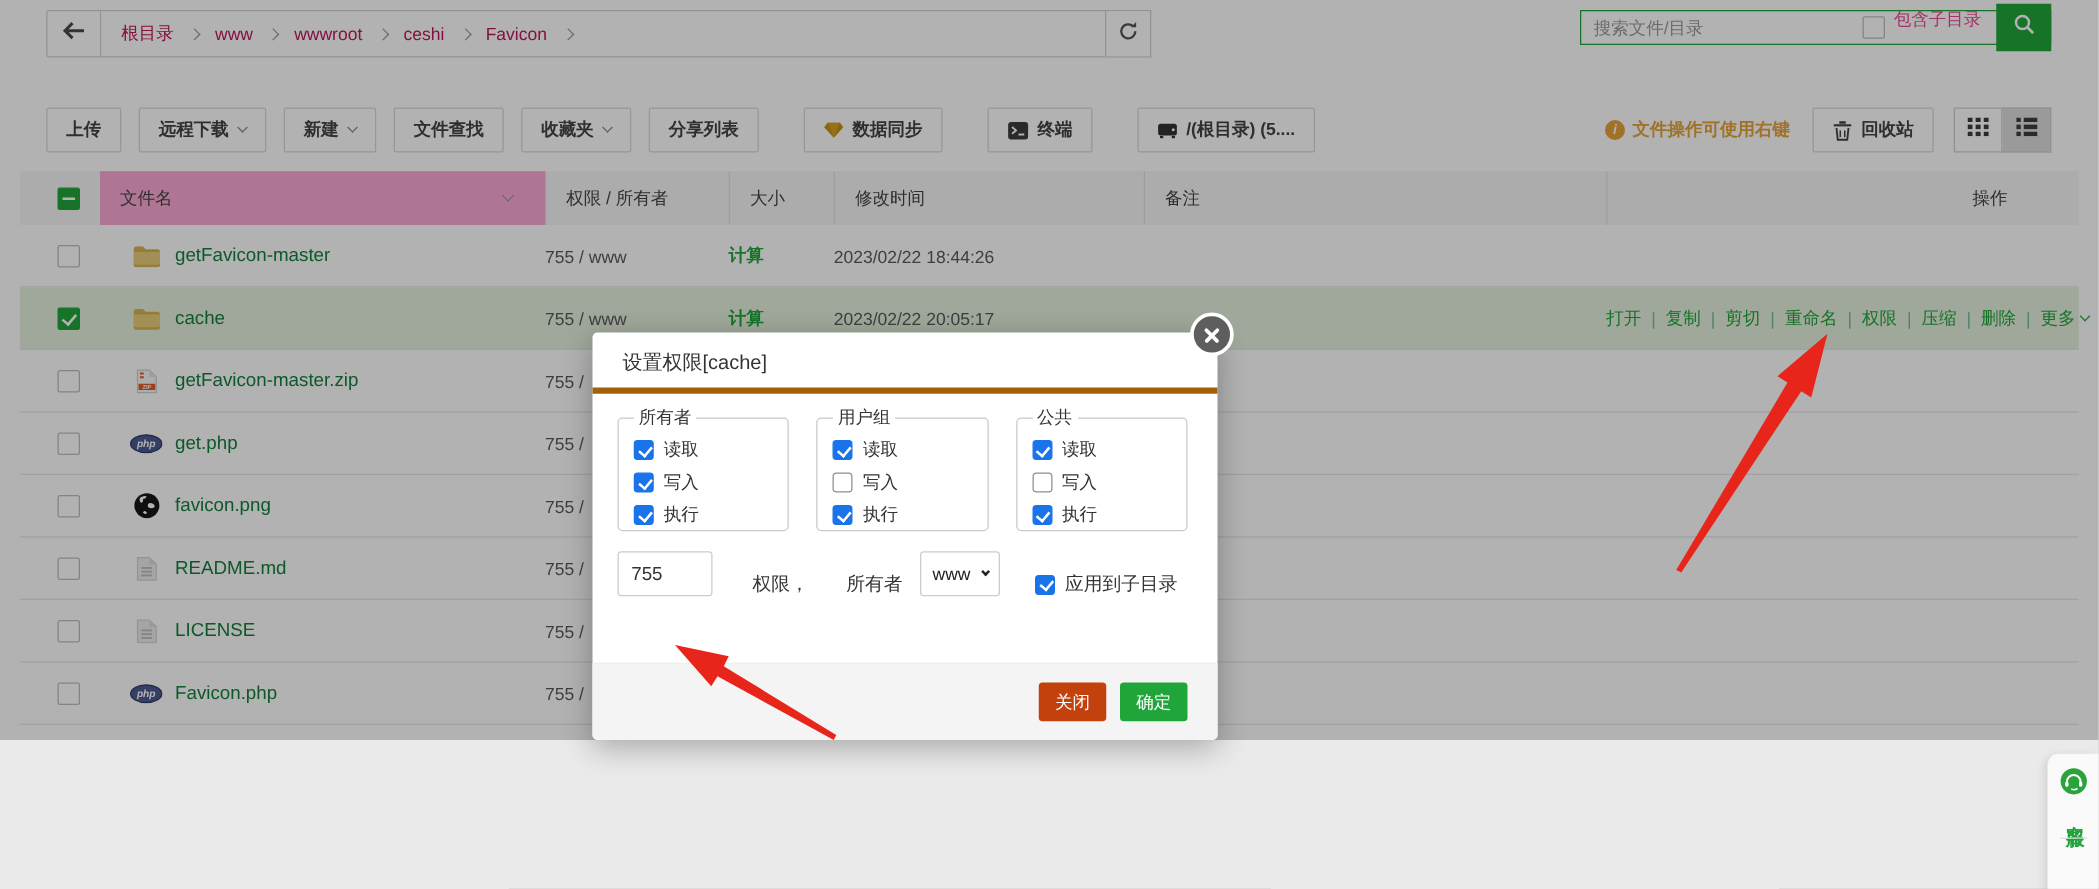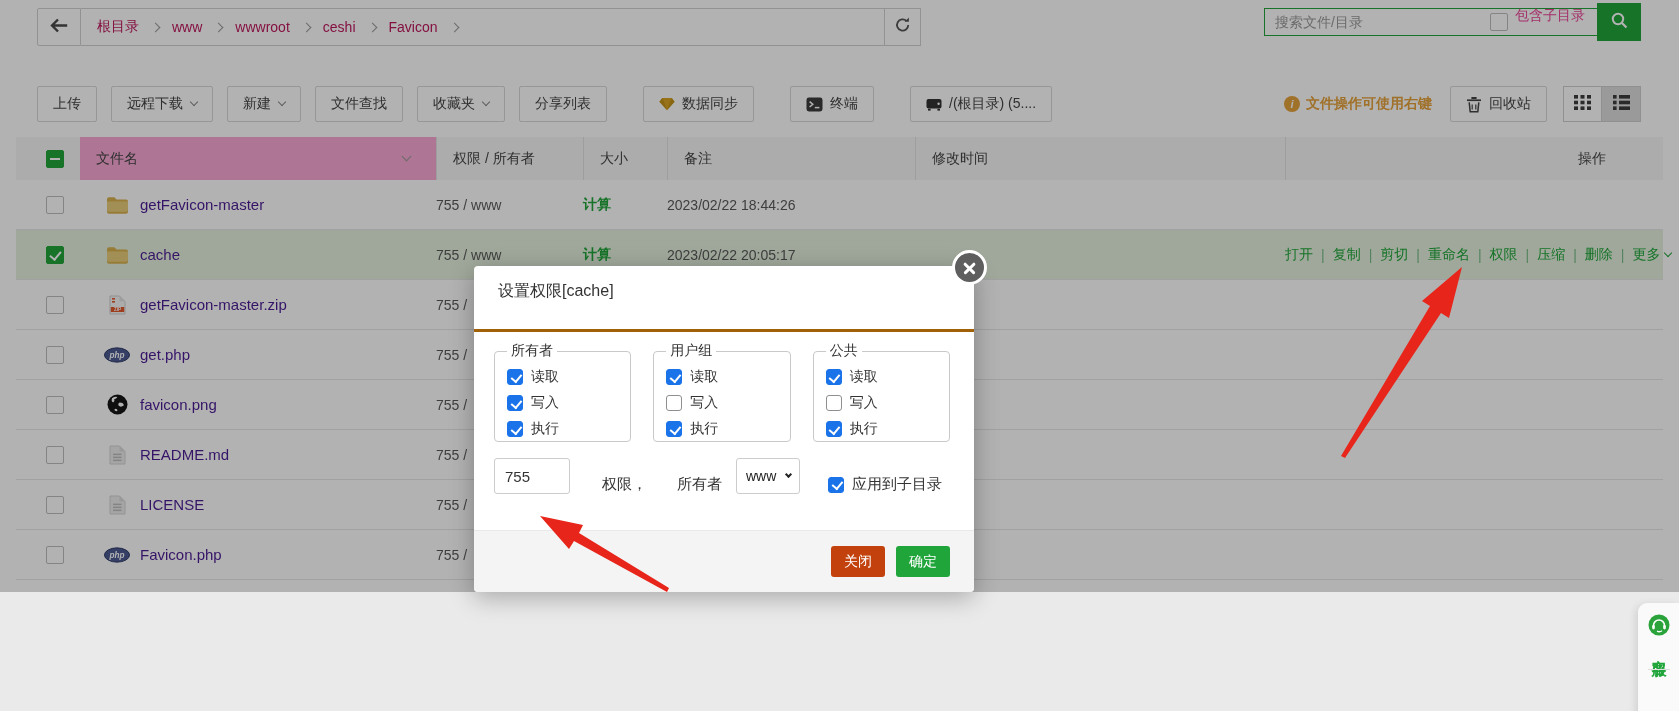--- a/index.html
+++ b/index.html
@@ -29,21 +29,21 @@
   .cb.on{background:var(--green);border-color:var(--green);}
   .cb.on::after{content:"";position:absolute;left:5px;top:2px;width:5px;height:9px;border:solid #fff;border-width:0 2px 2px 0;transform:rotate(40deg);}
   .cb.ind{background:var(--green);border-color:var(--green);}
   .cb.ind::after{content:"";position:absolute;left:3px;top:7px;width:10px;height:2.5px;background:#fff;}
   .inc-label{font-size:14px;color:#ec4899;margin:0 12px 12px 7px;white-space:nowrap;}
   .search-btn{width:44px;height:38px;margin:-1px -1px -1px 0;background:var(--green);display:flex;align-items:center;justify-content:center;cursor:pointer;flex:none;}
 
   
   .toolbar{position:absolute;left:37px;top:86px;width:1604px;height:36px;display:flex;align-items:center;}
   .tl{display:flex;align-items:center;}
-  .tbtn{height:36px;border:1px solid #d8d8d8;background:#fff;border-radius:2px;display:flex;align-items:center;padding:0 15px;font-size:14px;color:#444;margin-right:14px;cursor:pointer;white-space:nowrap;}
+  .tbtn{height:36px;border:1px solid #d8d8d8;background:#fff;border-radius:2px;display:flex;align-items:center;padding:0 15px;font-size:14px;color:#444;margin-right:14px;cursor:pointer;white-space:nowrap;font-weight:bold;}
   .tbtn .chev{width:6px;height:6px;border-color:#888;margin-left:8px;}
   .tbtn.gap{margin-left:22px;}
   .ticon{display:inline-flex;margin-right:7px;}
   .tright{margin-left:auto;display:flex;align-items:center;}
   .hint{display:flex;align-items:center;font-size:14px;color:var(--orange);margin-right:18px;font-weight:bold;}
   .info-i{width:16px;height:16px;border-radius:50%;background:var(--orange);color:#fff;font-size:11px;font-weight:bold;font-style:italic;display:inline-flex;align-items:center;justify-content:center;margin-right:6px;}
   .vtoggle{display:flex;margin-left:16px;}
   .vbtn{width:39px;height:36px;border:1px solid #cfcfcf;background:#fff;display:flex;align-items:center;justify-content:center;cursor:pointer;}
   .vbtn.active{background:#ddd;border-left:none;}
 
@@ -52,38 +52,38 @@
   .thead{position:absolute;left:16px;top:137px;width:1647px;height:43px;background:#f6f6f6;font-size:14px;color:#444;}
   .hc{height:100%;display:flex;align-items:center;}
   .hc-check{padding-left:30px;}
   .hc-name{background:#f9a8d4;padding:0 26px 0 16px;justify-content:space-between;}
   .hc-sep{border-left:1px solid #e2e2e2;}
   .hc-action{justify-content:flex-end;padding-right:57px;}
   .tbody{position:absolute;left:16px;top:180px;width:1647px;}
   .trow{height:50px;border-bottom:1px solid #e7e7e7;cursor:default;}
   .trow.selected{background:#e4f1dd;}
   .c-check{padding-left:30px;display:flex;}
-  .c-name{display:flex;align-items:center;padding-left:24px;font-size:15px;color:#4c1d95;}
+  .c-name{display:flex;align-items:center;padding-left:24px;font-size:15px;color:#15803d;}
   .ficon{display:inline-flex;width:26px;justify-content:center;margin-right:10px;flex:none;}
   .fname{cursor:pointer;white-space:nowrap;}
   .c-perm,.c-mtime{font-size:14px;color:#5a5a5a;}
   .c-size a{color:var(--green);font-size:14px;font-weight:bold;cursor:pointer;text-decoration:none;}
   .c-action{display:flex;justify-content:flex-end;align-items:center;padding-right:57px;font-size:14px;color:var(--green);white-space:nowrap;}
   .act{cursor:pointer;}
   .act-sep{color:#79bd88;margin:0 8px;}
   .act-more{display:flex;align-items:center;cursor:pointer;}
   .act-more .chev{width:6px;height:6px;border-color:var(--green);margin-left:5px;}
 
   
   .modal{position:absolute;left:474px;top:266px;width:500px;height:326px;background:#fff;border-radius:4px;box-shadow:0 6px 24px rgba(0,0,0,.28);z-index:60;}
   .modal-close{position:absolute;top:-16px;right:-13px;width:35px;height:35px;border-radius:50%;background:#5e5e5e;border:3px solid #fff;cursor:pointer;z-index:61;}
   .modal-close::before,.modal-close::after{content:"";position:absolute;left:7px;top:13.5px;width:15px;height:2.6px;background:#fff;border-radius:2px;}
   .modal-close::before{transform:rotate(45deg);}
   .modal-close::after{transform:rotate(-45deg);}
-  .modal-head{height:66px;line-height:49px;padding-left:24px;font-size:16px;color:#333;border-bottom:3px solid #a16207;}
+  .modal-head{height:49px;line-height:49px;padding-left:24px;font-size:16px;color:#333;border-bottom:5px solid #a16207;}
   .modal-body{padding:10px 24px 0 20px;}
   .fs-row{display:flex;gap:22px;}
   .fs{width:140px;height:100px;border:1px solid #c9c9c9;border-radius:4px;margin:0;padding:4px 0 0 12px;}
   .fs legend{font-size:14px;color:#333;padding:0 4px;margin-left:0px;}
   .fs-item{display:flex;align-items:center;height:26px;font-size:14px;color:#333;}
   .bcb{display:inline-block;width:16px;height:16px;border:1px solid #8f8f8f;border-radius:3px;background:#fff;position:relative;margin-right:8px;flex:none;cursor:pointer;}
   .bcb.on{background:var(--blue);border-color:var(--blue);}
   .bcb.on::after{content:"";position:absolute;left:4.5px;top:1.5px;width:4.5px;height:8px;border:solid #fff;border-width:0 2px 2px 0;transform:rotate(40deg);}
   .ctrl-row{display:flex;align-items:flex-end;margin-top:16px;}
   .perm-input{width:76px;height:36px;border:1px solid #ccc;border-radius:3px;padding:0 10px;font-size:15px;color:#333;outline:none;}
@@ -266,22 +266,22 @@
   <div class="thead grid-cols">
     <div class="hc hc-check">
         <span class="cb ind"></span>
       </div>
     <div class="hc hc-name">
       <span>文件名</span>
       <span class="chev d"></span>
     </div>
     <div class="hc hc-sep" style="padding-left:16px">权限 / 所有者</div>
     <div class="hc hc-sep" style="padding-left:16px">大小</div>
+    <div class="hc hc-sep" style="padding-left:16px">修改时间</div>
     <div class="hc hc-sep" style="padding-left:16px">备注</div>
-    <div class="hc hc-sep" style="padding-left:16px">修改时间</div>
     <div class="hc hc-sep hc-action">操作</div>
   </div>
 
   <div class="tbody">
       <div class="trow grid-cols">
         <div class="c-check">
           <span class="cb"></span>
         </div>
         <div class="c-name">
           <span class="ficon">

